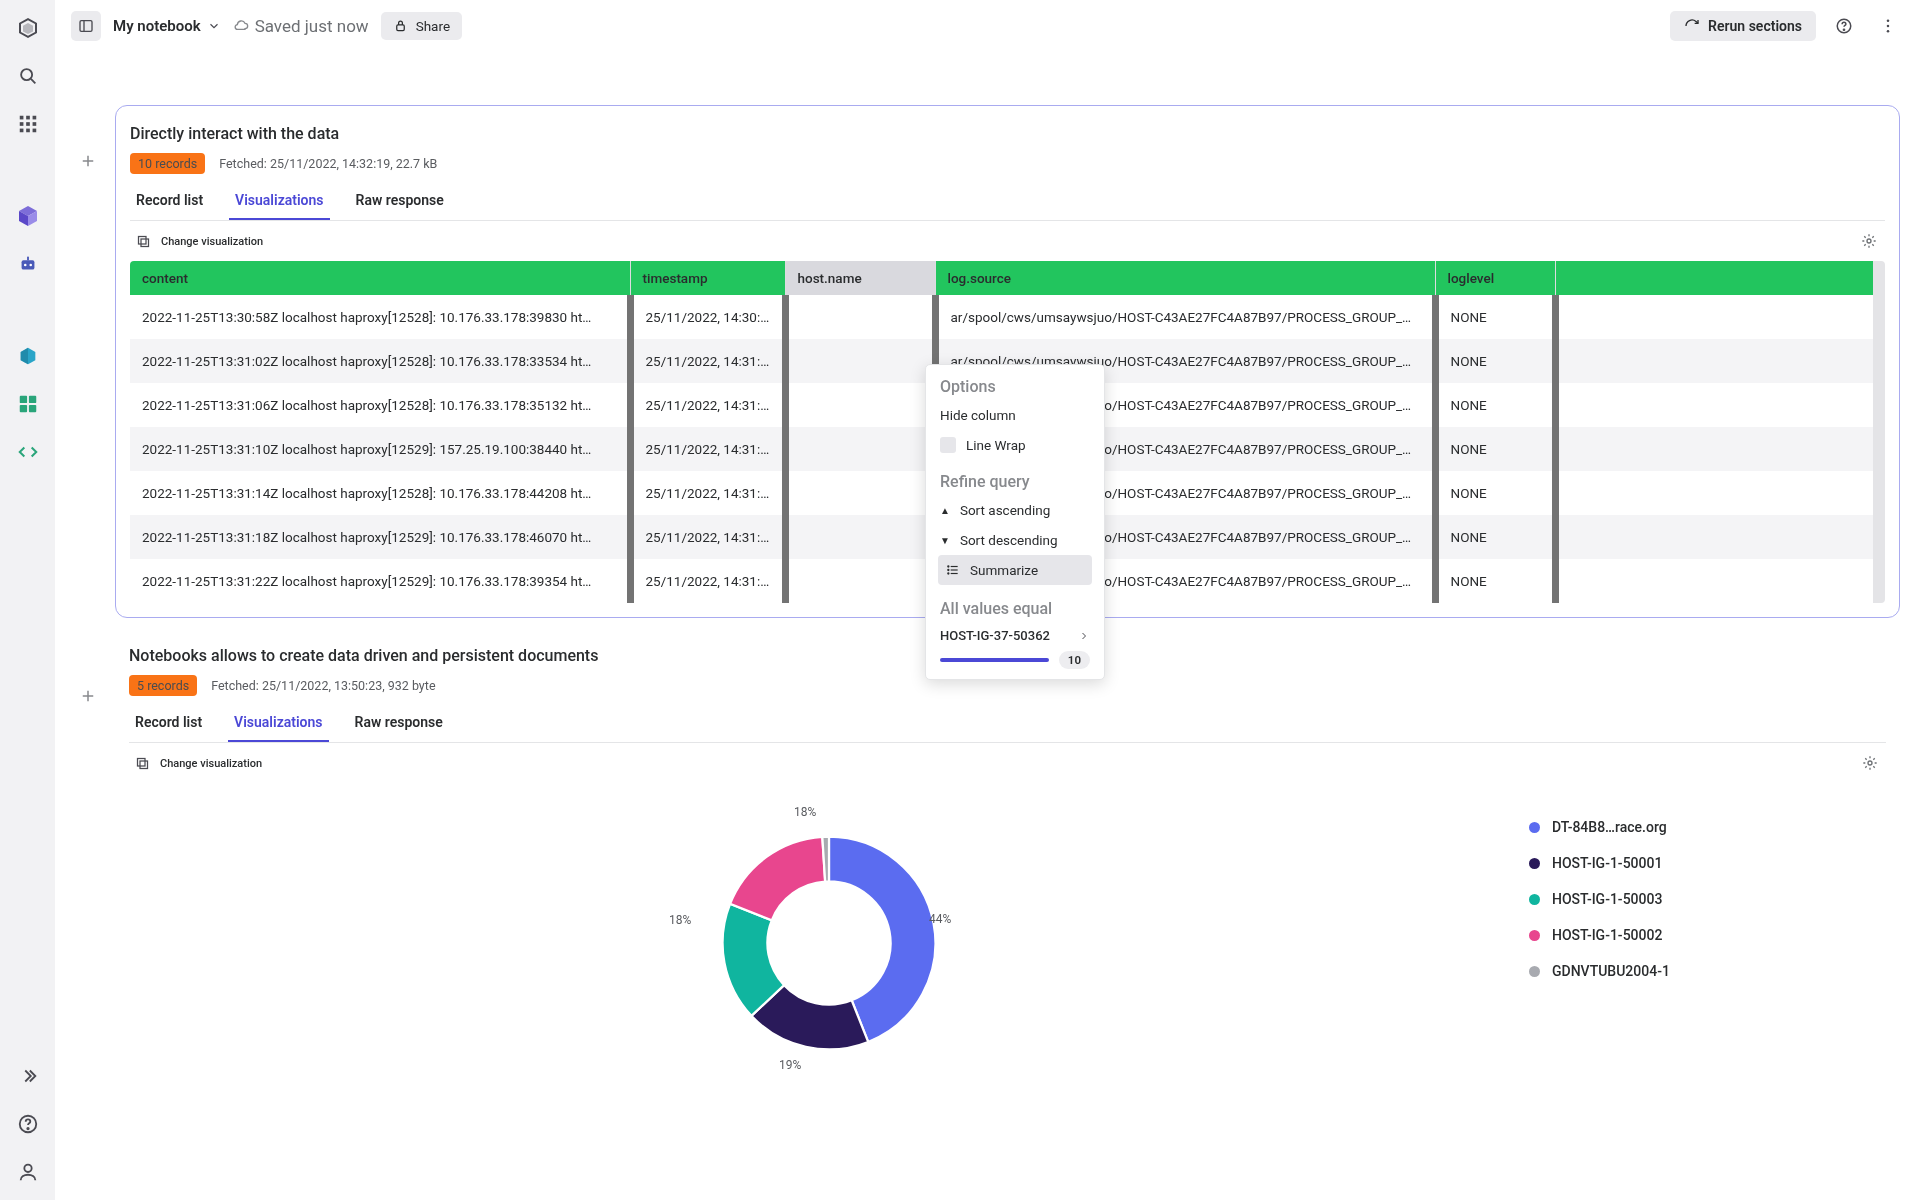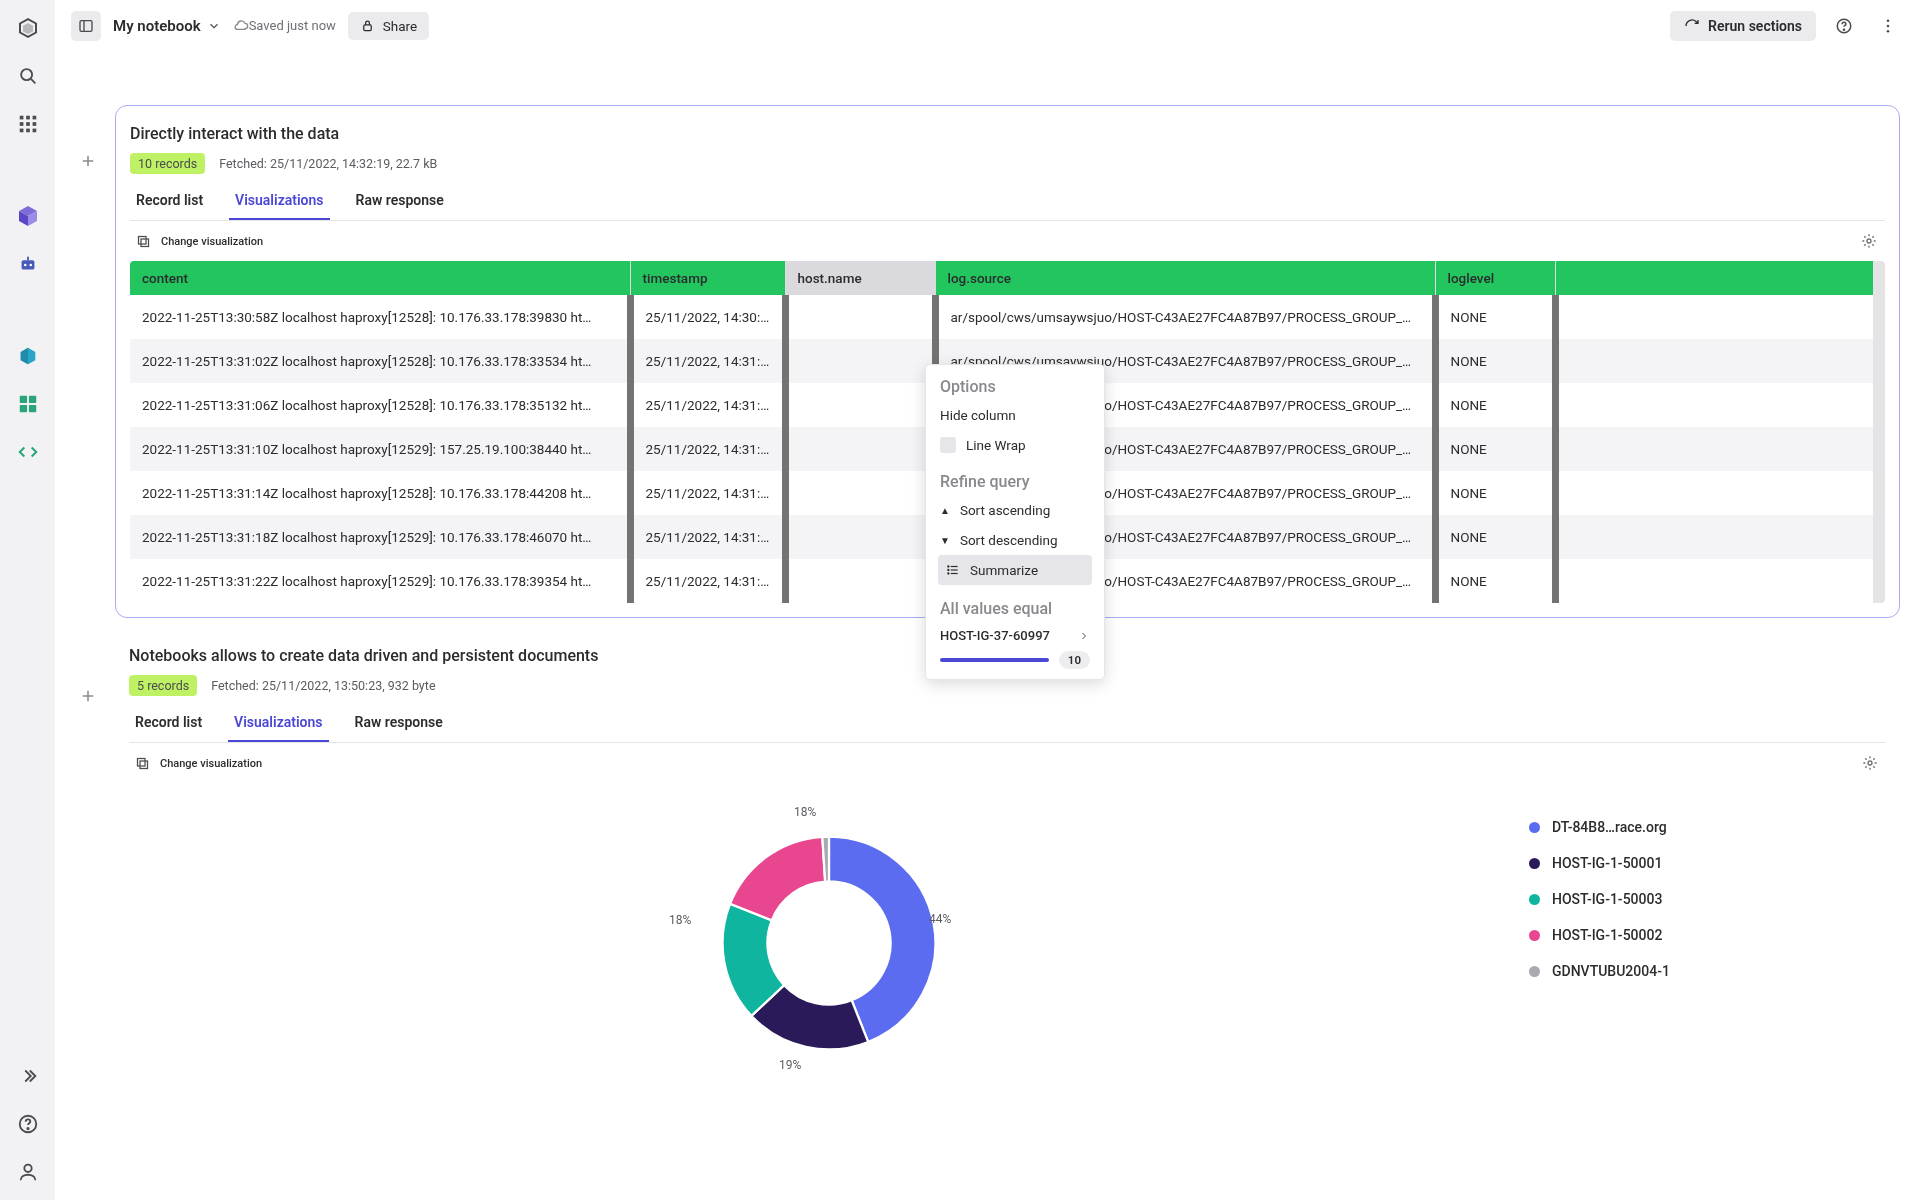--- a/index.html
+++ b/index.html
@@ -22,21 +22,21 @@
 
   
   .main { flex:1; display:flex; flex-direction:column; height:100%; }
   .topbar {
     height: 52px; display:flex; align-items:center; padding: 0 16px; gap: 12px;
     border-bottom: 1px solid transparent;
   }
   .dock-btn { width:30px; height:30px; border-radius:5px; background:#ebebee; display:flex; align-items:center; justify-content:center; cursor:pointer;}
   .nb-name { font-weight:600; font-size:15px; }
   .nb-name-wrap { display:flex; align-items:center; gap:6px; cursor:pointer;}
-  .saved { color:#6d7074; font-size:13px; display:flex; align-items:center; }
+  .saved { color:#6d7074; font-size:17px; display:flex; align-items:center; gap:6px; }
   .share-btn { display:flex; align-items:center; gap:8px; background:#ebebee; border-radius:5px; padding:6px 12px; font-weight:400; font-size:13.5px; cursor:pointer;}
   .topbar .spacer { flex:1; }
   .rerun-btn { display:flex; align-items:center; gap:8px; background:#ebebee; border-radius:5px; padding:7px 14px; font-weight:600; font-size:14px; cursor:pointer;}
   .ghost-icon-btn { width:32px; height:32px; display:flex; align-items:center; justify-content:center; border-radius:5px; cursor:pointer;}
 
   
   .content { position:relative; padding: 10px 20px 40px 20px; overflow:hidden; }
 
   
   .sect-toolbar {
@@ -71,21 +71,21 @@
   .card {
     border:1.5px solid #a9abf0;
     border-radius:12px;
     padding: 18px 14px 14px 14px;
     margin-top: 43px;
     background:#fff;
     position:relative;
   }
   .card-title { font-size:16px; font-weight:500; margin-bottom:10px; }
   .card-meta { display:flex; align-items:center; gap:14px; font-size:12.5px; color:#5a5c60; margin-bottom:10px;}
-  .records-pill { background:#bef264; border-radius:4px; padding:3px 8px; font-size:12.5px; color:#4a4c4f;}
+  .records-pill { background:#f97316; border-radius:4px; padding:3px 8px; font-size:12.5px; color:#4a4c4f;}
   .tabs { display:flex; gap:20px; border-bottom:1px solid #e4e5e7; margin-bottom:0;}
   .tab { padding:8px 6px 10px 6px; font-size:14px; font-weight:600; cursor:pointer; color:#2a2c2e; }
   .tab.active { color:#4b48d6; border-bottom:2px solid #4b48d6; }
   .chg-viz { display:flex; align-items:center; gap:10px; padding:13px 0 12px 6px; font-size:11px; font-weight:500;}
   .chg-viz-row { display:flex; align-items:center; justify-content:space-between; }
   .gear-small { color:#6d7074; cursor:pointer; padding-right:8px;}
 
   
   .tbl { width:100%; border-collapse:collapse; table-layout:fixed;}
   .tbl th { background:#22c55e; text-align:left; font-weight:500; font-size:13.5px; padding:9px 12px; border-right:1px solid #dcdce0;}
@@ -483,21 +483,21 @@
               <line x1="8" y1="12" x2="20" y2="12"></line>
               <line x1="8" y1="18" x2="20" y2="18"></line>
               <circle cx="4" cy="6" r="1"></circle>
               <circle cx="4" cy="12" r="1"></circle>
               <circle cx="4" cy="18" r="1"></circle>
             </svg>
           <span>Summarize</span>
         </div>
         <div class="hdr" style="margin-top:8px;">All values equal</div>
         <div class="valrow">
-          <span>HOST-IG-37-60997</span>
+          <span>HOST-IG-37-50362</span>
           <svg width="12" height="12" viewBox="0 0 24 24" fill="none" stroke="#4b4b52" stroke-width="2">
               <polyline points="9 6 15 12 9 18"></polyline>
             </svg>
         </div>
         <div class="bar">
           <div class="bar-fill"></div>
           <span class="bar-count">10</span>
         </div>
       </div>
 

